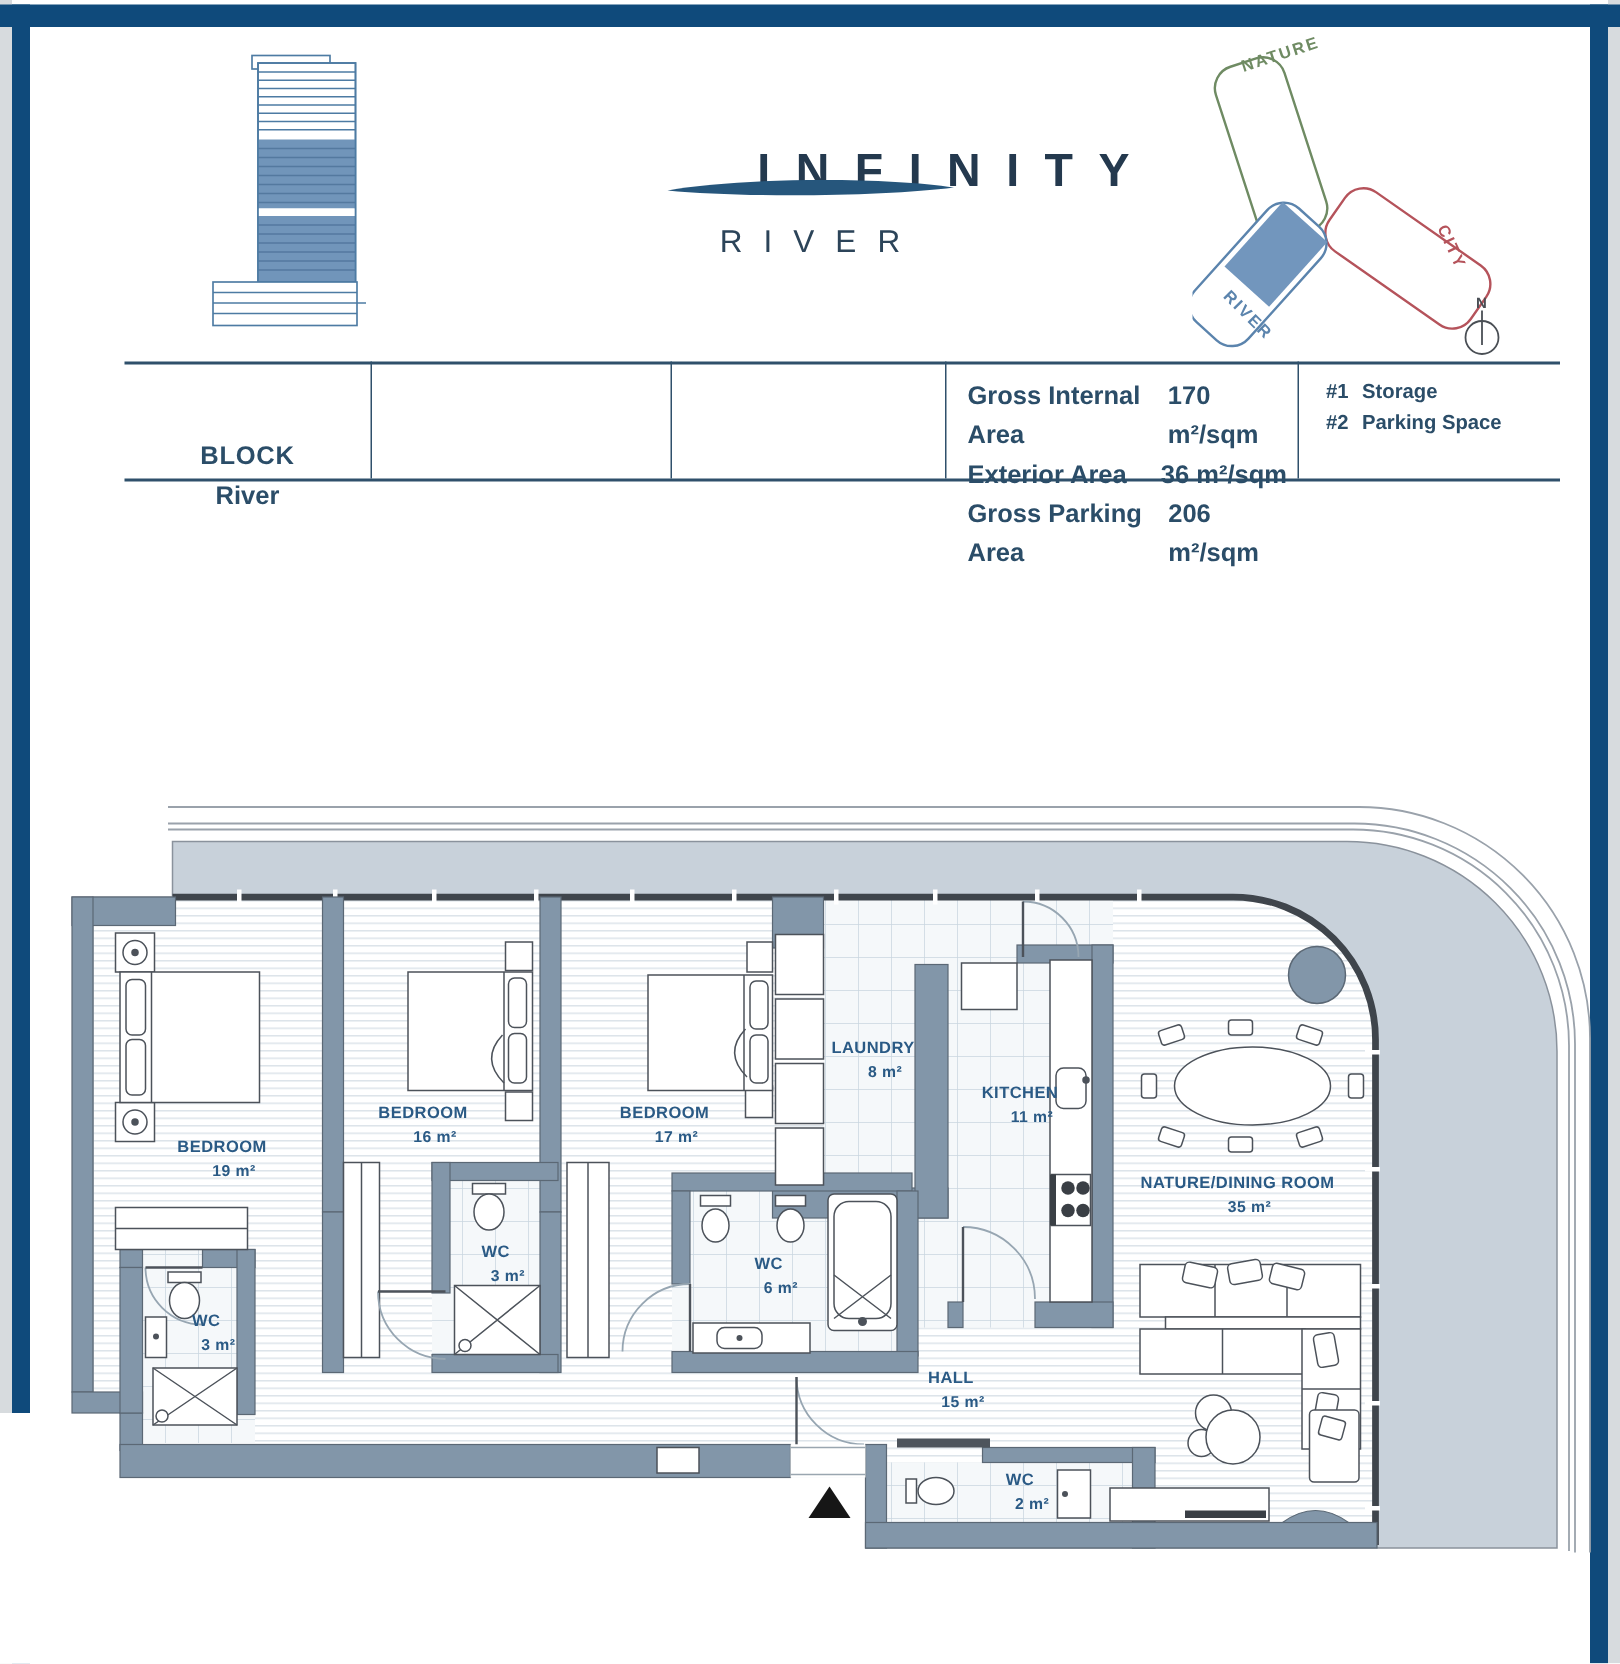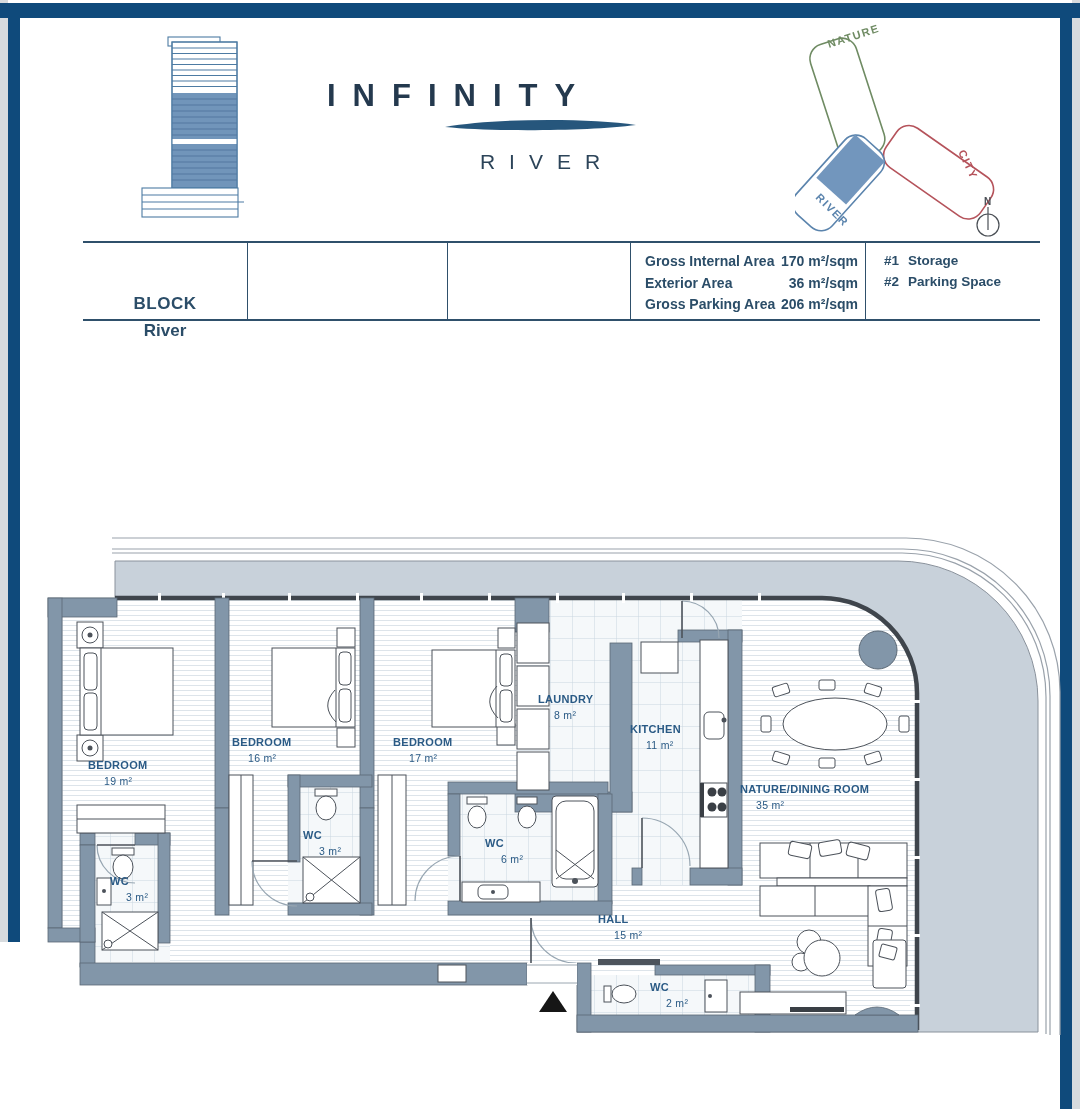--- a/index.html
+++ b/index.html
@@ -2,37 +2,37 @@
 <html><head>
 <meta charset="utf-8">
 <style>
   html,body{margin:0;padding:0;background:#ffffff;}
   #page{position:relative;width:1080px;height:1109px;background:#ffffff;overflow:hidden;
         font-family:"Liberation Sans",sans-serif;}
   
   .edge{position:absolute;background:#d7dbde;}
   .frame{position:absolute;background:#0f4a7b;}
   
-  .brand-title{position:absolute;left:310px;top:78px;width:460px;text-align:left;
+  .brand-title{position:absolute;left:310px;top:96px;width:460px;text-align:right;
     font-size:31px;font-weight:700;letter-spacing:17px;text-indent:17px;color:#24394e;}
   .brand-sub{position:absolute;left:310px;top:150px;width:460px;text-align:center;
     font-size:21px;font-weight:500;letter-spacing:14px;text-indent:14px;color:#2c4459;}
   
   .t-line{position:absolute;left:83px;width:957px;height:0;border-top:2px solid #2f506b;}
   .t-div{position:absolute;top:241px;height:78px;width:0;border-left:1.5px solid #2f506b;}
   .t-cell{position:absolute;top:250px;text-align:center;color:#2b4d68;margin-top:44px;}
   .tbl-label{font-size:17px;font-weight:700;letter-spacing:.5px;}
   .tbl-value{font-size:17px;font-weight:600;margin-top:7px;}
-  .area-row{display:flex;justify-content:space-between;font-size:14px;font-weight:600;
+  .area-row{display:flex;justify-content:space-between;font-size:17px;font-weight:600;
     color:#2b4d68;line-height:1.55;}
   .extra-row{display:flex;gap:9px;font-size:13.5px;font-weight:600;color:#2b4d68;line-height:1.55;}
   
-  .rlabel{position:absolute;color:#2a5a85;font-size:11px;font-weight:700;
+  .rlabel{position:absolute;text-align:center;color:#2a5a85;font-size:11px;font-weight:700;
     letter-spacing:.3px;line-height:1.45;}
-  .rlabel .a2{font-size:10.5px;font-weight:400;padding-left:16px;}
+  .rlabel .a2{font-size:10.5px;font-weight:700;padding-left:16px;}
   
   .pl1{fill:none;stroke:#9aa2ab;stroke-width:1.2;}
   .wall{fill:#8296a9;stroke:#5b6875;stroke-width:.8;}
   .furn{fill:#ffffff;stroke:#4c525a;stroke-width:1;}
   .fline{stroke:#4c525a;stroke-width:1;fill:none;}
   .arc{stroke:#97a6b2;stroke-width:1.2;fill:none;}
   .leaf{stroke:#4c525a;stroke-width:1.6;fill:none;}
   .tick{fill:#ffffff;}
 </style>
 </head>

